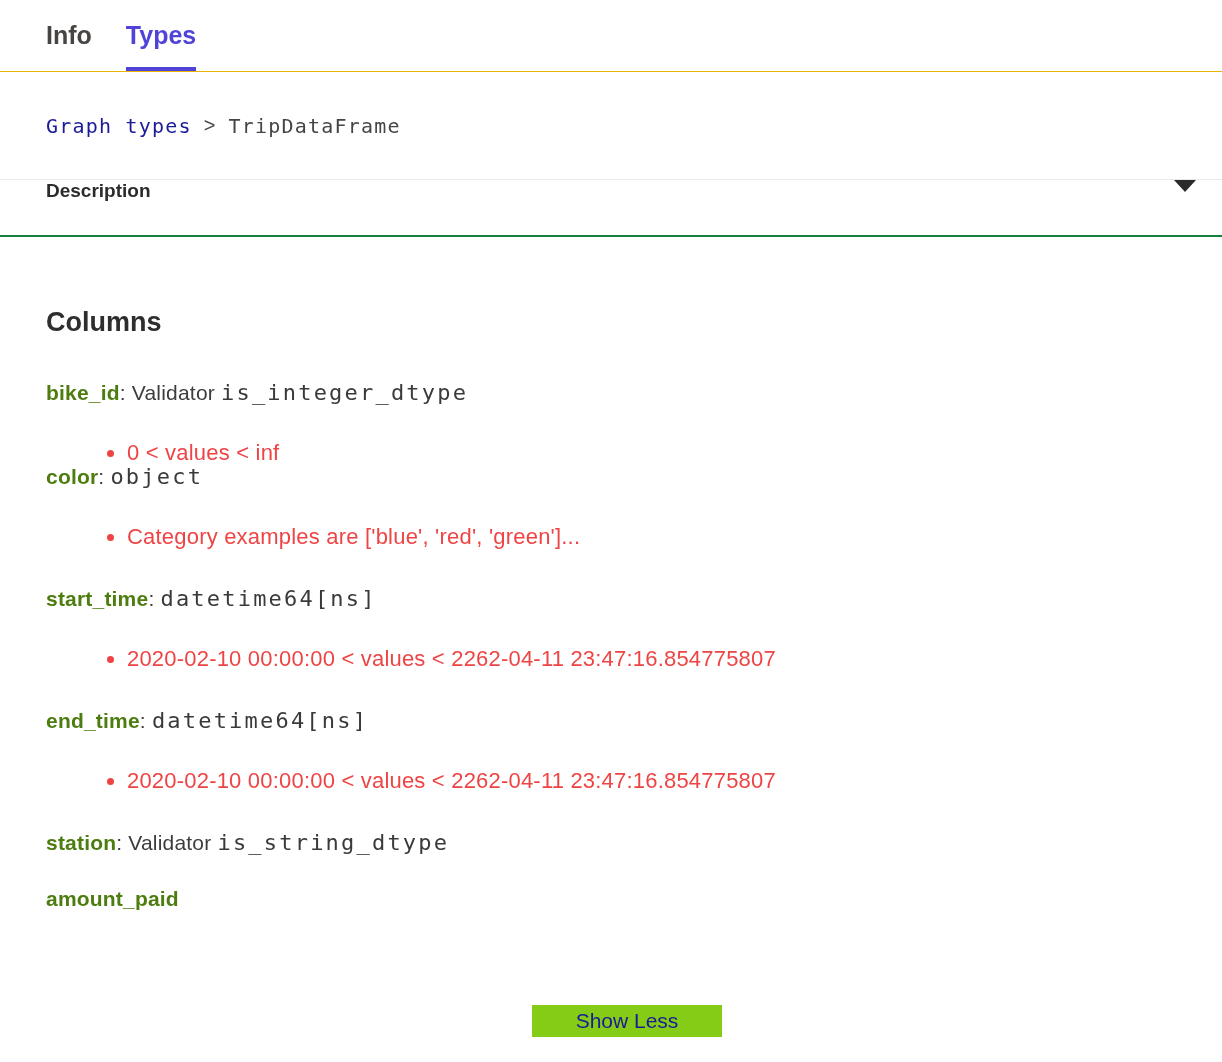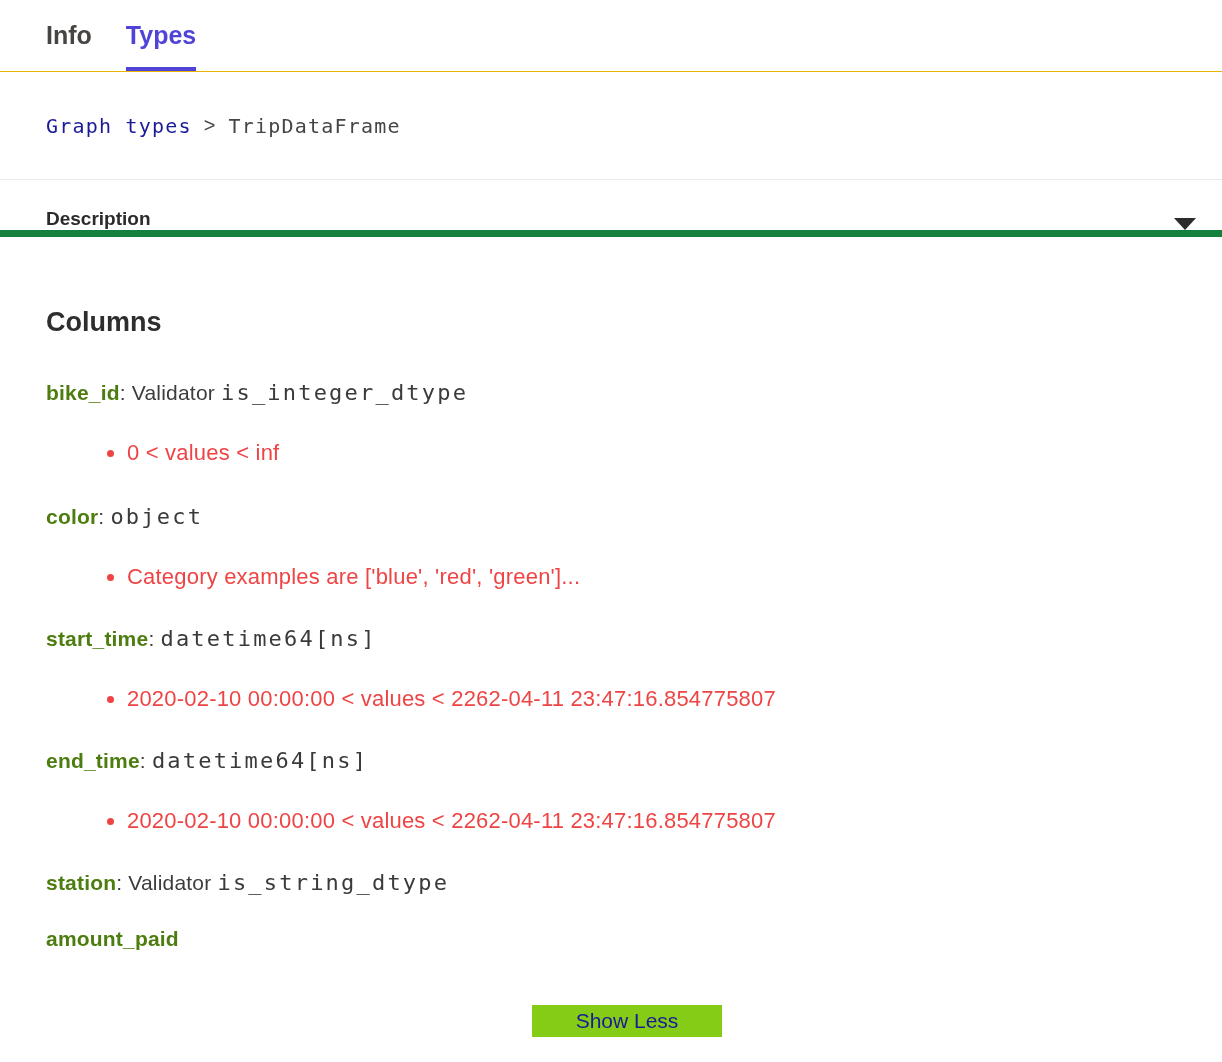--- a/index.html
+++ b/index.html
@@ -46,23 +46,23 @@
     font-size: 20px;
     letter-spacing: 1.2px;
   }
   .breadcrumb-link { color: #1b1b96; cursor: pointer; }
   .breadcrumb-sep { color: #4a4a4a; margin: 0 12px; font-family: "Liberation Sans", sans-serif; }
   .breadcrumb-current { color: #454545; }
 
   
   .desc-row {
     height: 57px;
-    border-bottom: 7px solid #15803d;
+    border-bottom: 2px solid #15803d;
     display: flex;
-    align-items: flex-end;
+    align-items: flex-start;
     justify-content: space-between;
     padding: 0 26px 0 46px;
     cursor: pointer;
     gap: 48px;
   }
   .desc-title {
     font-size: 19px;
     font-weight: 700;
     color: #2b2b2b;
   }
@@ -84,21 +84,21 @@
     letter-spacing: 0.2px;
   }
   .col-line strong { color: #4d7c0f; font-weight: 700; }
   .col-line code, .code {
     font-family: "DejaVu Sans Mono", monospace;
     font-size: 22px;
     letter-spacing: 2.2px;
     color: #3a3a3a;
   }
   .mt-44 { margin-top: 44px; }
-  .mt-40 { margin-top: 40px; }
+  .mt-40 { }
   .mt-38 { margin-top: 38px; }
   .mt-34 { margin-top: 34px; }
   .mt-32 { margin-top: 32px; }
   .content ul {
     margin-top: 36px;
     padding-left: 81px;
     list-style: disc;
   }
   .content li {
     font-size: 22px;

